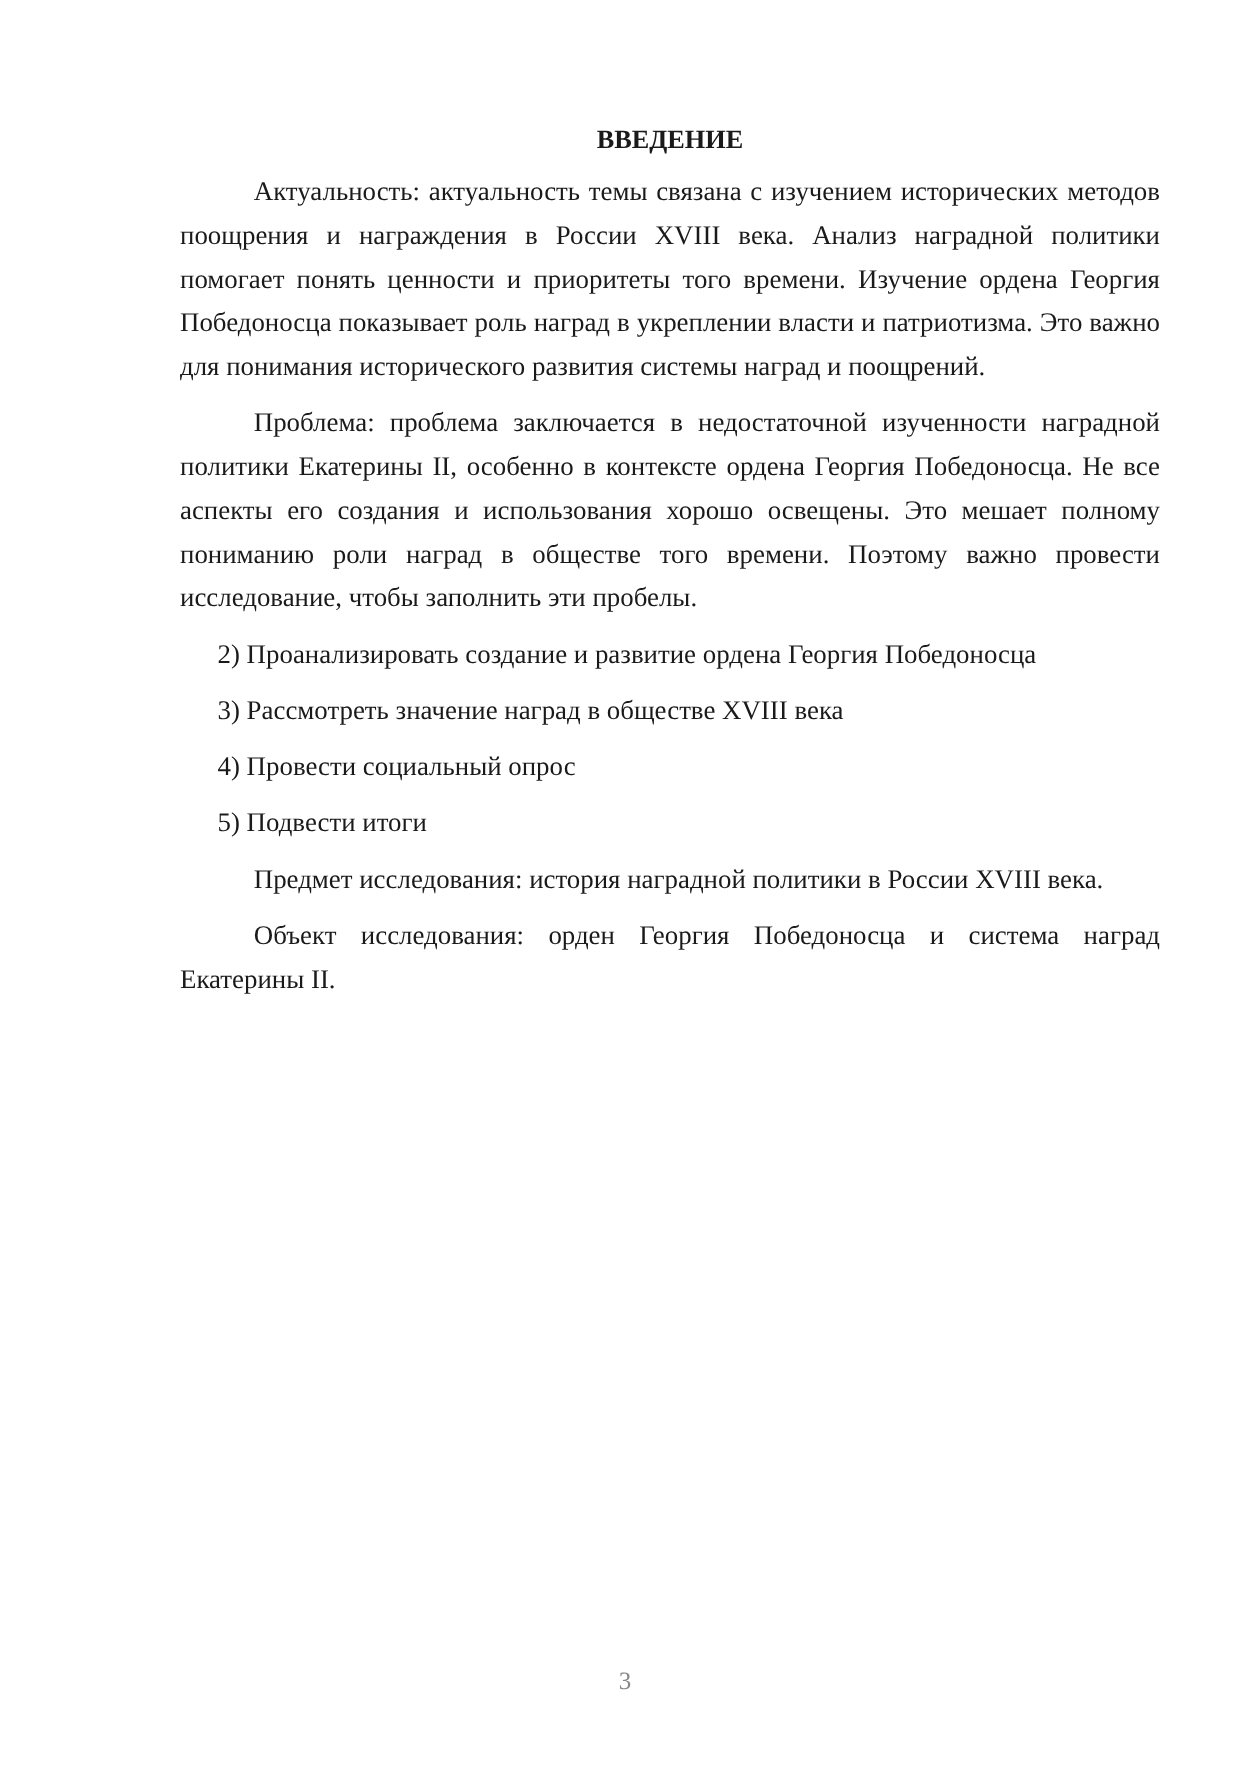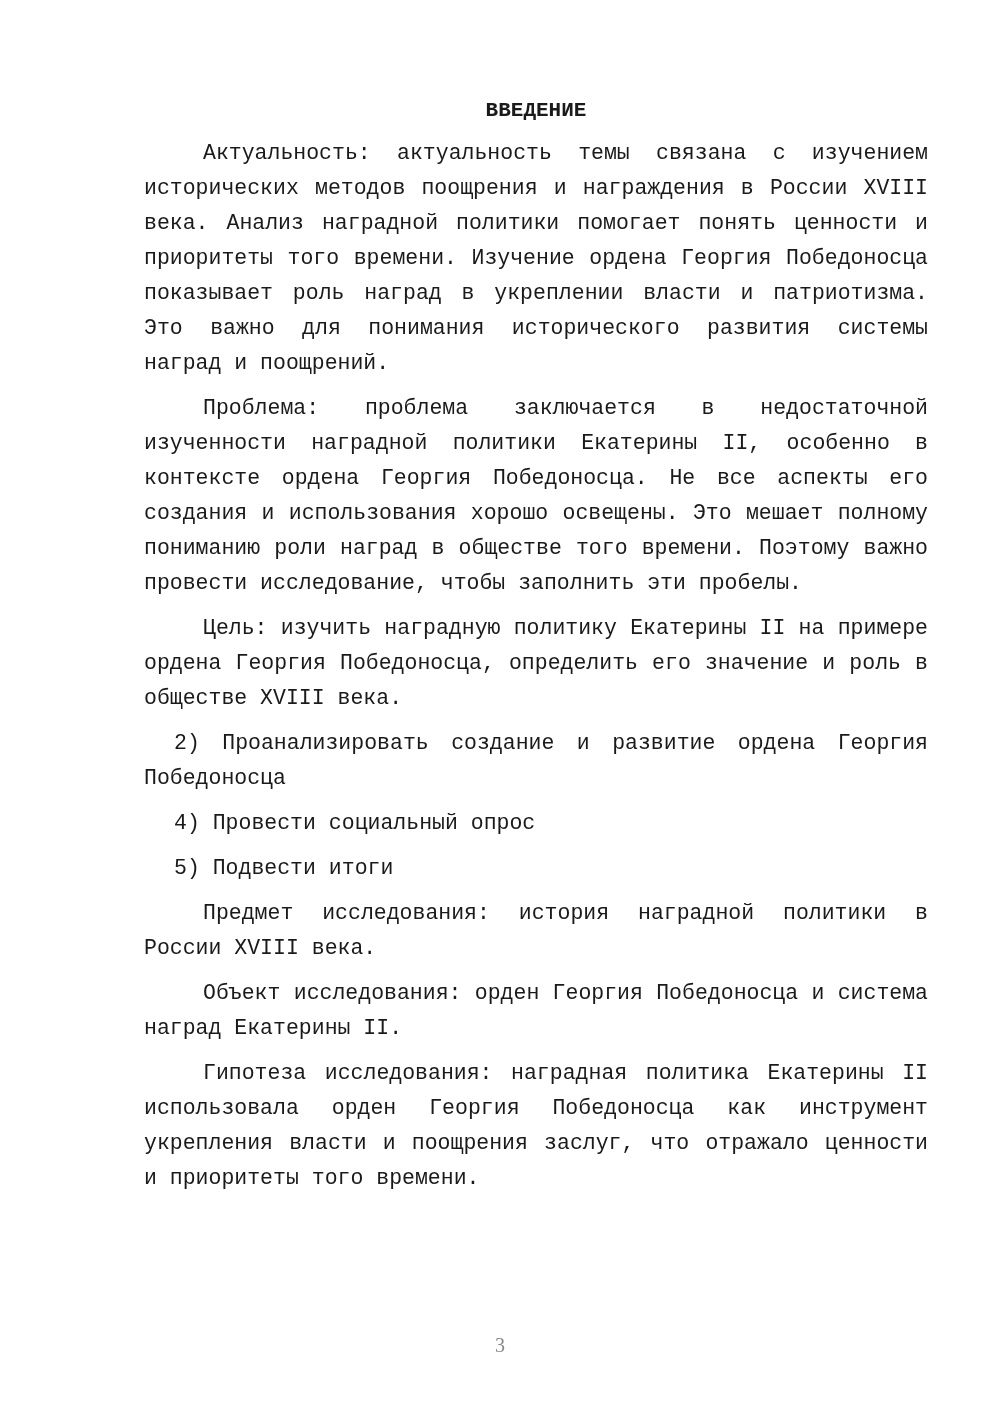--- a/index.html
+++ b/index.html
@@ -1,43 +1,42 @@
 <!DOCTYPE html>
 <html><head>
   <meta charset="utf-8">
   <style>
     html, body { margin: 0; padding: 0; background: #ffffff; }
     body { width: 1000px; height: 1414px; position: relative; overflow: hidden; }
     .page {
       position: absolute; left: 144px; top: 96px; width: 784px;
-      font-family: Liberation Mono, monospace; color: #1a1a1a;
+      font-family: Liberation Serif, serif; color: #1a1a1a;
       font-size: 21.5px; line-height: 35px;
     }
     .title { text-align: center; font-weight: bold; font-size: 21px; margin: 0 0 10px 0; line-height: 30px; }
     .para { text-align: justify; text-align-last: left; text-indent: 59px; margin: 0 0 10px 0; }
     .list-item { text-align: justify; text-align-last: left; text-indent: 30px; margin: 0 0 10px 0; }
     .pagenum {
       position: absolute; left: 0; width: 1000px; top: 1334px; text-align: center;
       font-family: "Liberation Serif", serif; font-size: 20px; color: #888888;
     }
   </style>
 </head>
 <body>
 
 <div class="page">
   <div class="title">ВВЕДЕНИЕ</div>
 
   <p class="para">Актуальность: актуальность темы связана с изучением исторических методов поощрения и награждения в России XVIII века. Анализ наградной политики помогает понять ценности и приоритеты того времени. Изучение ордена Георгия Победоносца показывает роль наград в укреплении власти и патриотизма. Это важно для понимания исторического развития системы наград и поощрений.</p>
   <p class="para">Проблема: проблема заключается в недостаточной изученности наградной политики Екатерины II, особенно в контексте ордена Георгия Победоносца. Не все аспекты его создания и использования хорошо освещены. Это мешает полному пониманию роли наград в обществе того времени. Поэтому важно провести исследование, чтобы заполнить эти пробелы.</p>
-  <p class="para">Цель: изучить наградную политику Екатерины II на примере ордена Георгия Победоносца, определить его значение и роль в обществе XVIII века.</p>
 
   <div>
     <p class="list-item">2) Проанализировать создание и развитие ордена Георгия Победоносца</p>
+    <p class="list-item">3) Рассмотреть значение наград в обществе XVIII века</p>
     <p class="list-item">4) Провести социальный опрос</p>
     <p class="list-item">5) Подвести итоги</p>
   </div>
 
   <p class="para">Предмет исследования: история наградной политики в России XVIII века.</p>
   <p class="para">Объект исследования: орден Георгия Победоносца и система наград Екатерины II.</p>
-  <p class="para">Гипотеза исследования: наградная политика Екатерины II использовала орден Георгия Победоносца как инструмент укрепления власти и поощрения заслуг, что отражало ценности и приоритеты того времени.</p>
 </div>
 
 <div class="pagenum">3</div>
 
 </body></html>

